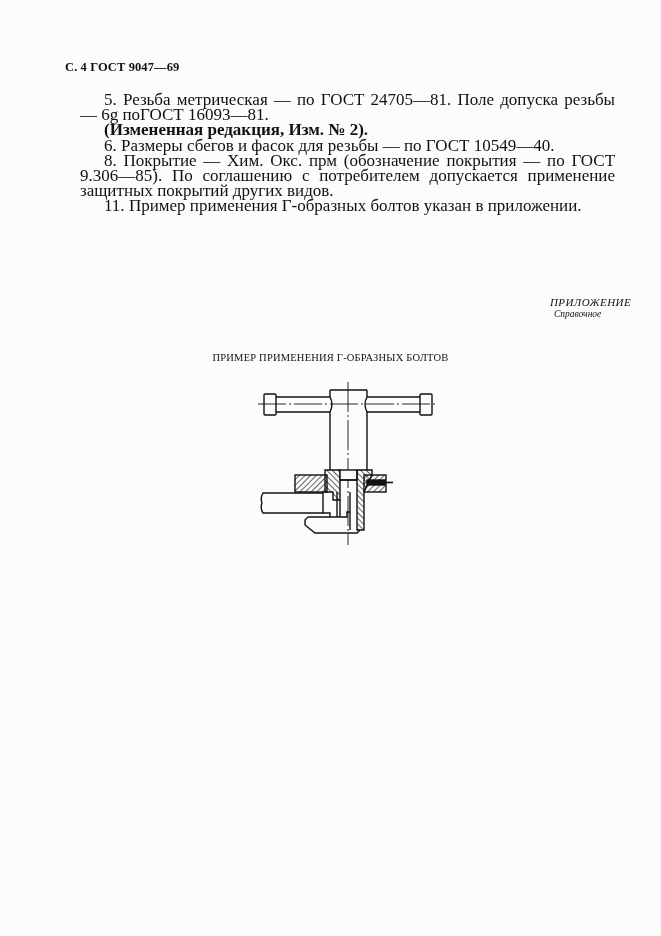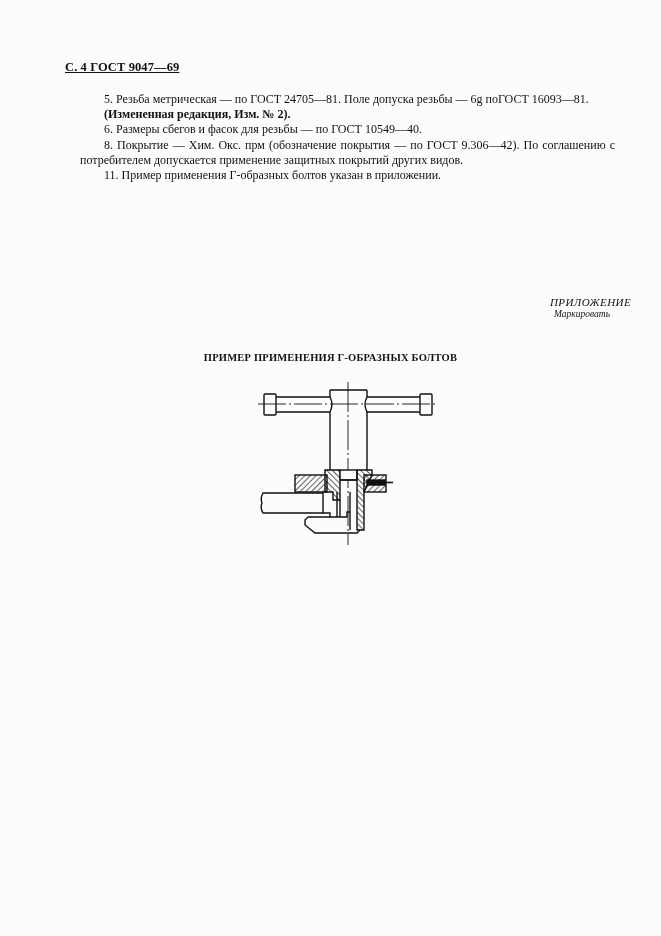--- a/index.html
+++ b/index.html
@@ -6,69 +6,69 @@
   body {
     width: 661px; height: 936px;
     background: #fcfcfc;
     position: relative;
     overflow: hidden;
     font-family: "Liberation Serif", "DejaVu Serif", serif;
     color: #111;
   }
   .page-header {
     position: absolute; left: 65px; top: 60px;
-    font-weight: bold; font-size: 12.5px; letter-spacing: 0.1px; text-decoration: underline;
+    font-weight: bold; font-size: 12.5px; letter-spacing: 0.1px;
   }
   .body-text {
     position: absolute; left: 80px; top: 92px; width: 535px;
-    font-size: 12px; line-height: 15.2px;
+    font-size: 17px; line-height: 15.2px;
   }
   .para { margin: 0; text-indent: 24px; text-align: justify; }
   .para.indent-only { padding-left: 24px; text-indent: 0; }
   .bold { font-weight: bold; }
   .appendix {
     position: absolute; right: 30px; top: 296px;
     font-style: italic; text-align: left;
   }
   .appendix .title { font-size: 11px; letter-spacing: 0.4px; }
   .appendix .subtitle { font-size: 9.5px; margin-left: 4px; margin-top: 1px; }
   .figure-title {
     position: absolute; left: 0; width: 661px; top: 352px;
-    text-align: center; font-weight: bold; font-size: 10.5px; letter-spacing: 0.2px;
+    text-align: center; font-weight: normal; font-size: 10.5px; letter-spacing: 0.2px;
   }
   .drawing { position: absolute; left: 230px; top: 380px; }
 </style>
 </head>
 <body>
 
 <div class="page-header">С. 4 ГОСТ 9047—69</div>
 
 <div class="body-text">
   <p class="para">
     <span>5.</span>
     <span>Резьба метрическая — по ГОСТ 24705—81. Поле допуска резьбы — 6g поГОСТ 16093—81.</span>
   </p>
   <p class="para bold indent-only">(Измененная редакция, Изм. № 2).</p>
   <p class="para">
     <span>6.</span>
     <span>Размеры сбегов и фасок для резьбы — по ГОСТ 10549—40.</span>
   </p>
   <p class="para">
     <span>8.</span>
-    <span>Покрытие — Хим. Окс. прм (обозначение покрытия — по ГОСТ 9.306—42). По соглашению с потребителем допускается применение защитных покрытий других видов.</span>
+    <span>Покрытие — Хим. Окс. прм (обозначение покрытия — по ГОСТ 9.306—85). По соглашению с потребителем допускается применение защитных покрытий других видов.</span>
   </p>
   <p class="para">
     <span>11.</span>
     <span>Пример применения Г-образных болтов указан в приложении.</span>
   </p>
 </div>
 
 <div class="appendix">
   <div class="title">ПРИЛОЖЕНИЕ</div>
-  <div class="subtitle">Маркировать</div>
+  <div class="subtitle">Справочное</div>
 </div>
 
 <div class="figure-title">ПРИМЕР ПРИМЕНЕНИЯ Г-ОБРАЗНЫХ БОЛТОВ</div>
 
 <div class="drawing">
   <svg width="220" height="170" viewBox="0 0 220 170" xmlns="http://www.w3.org/2000/svg">
     <defs>
       <pattern id="hatch" patternUnits="userSpaceOnUse" width="4" height="4" patternTransform="rotate(45)">
         <line x1="0" y1="0" x2="0" y2="4" stroke="#111" stroke-width="1.3"></line>
       </pattern>

